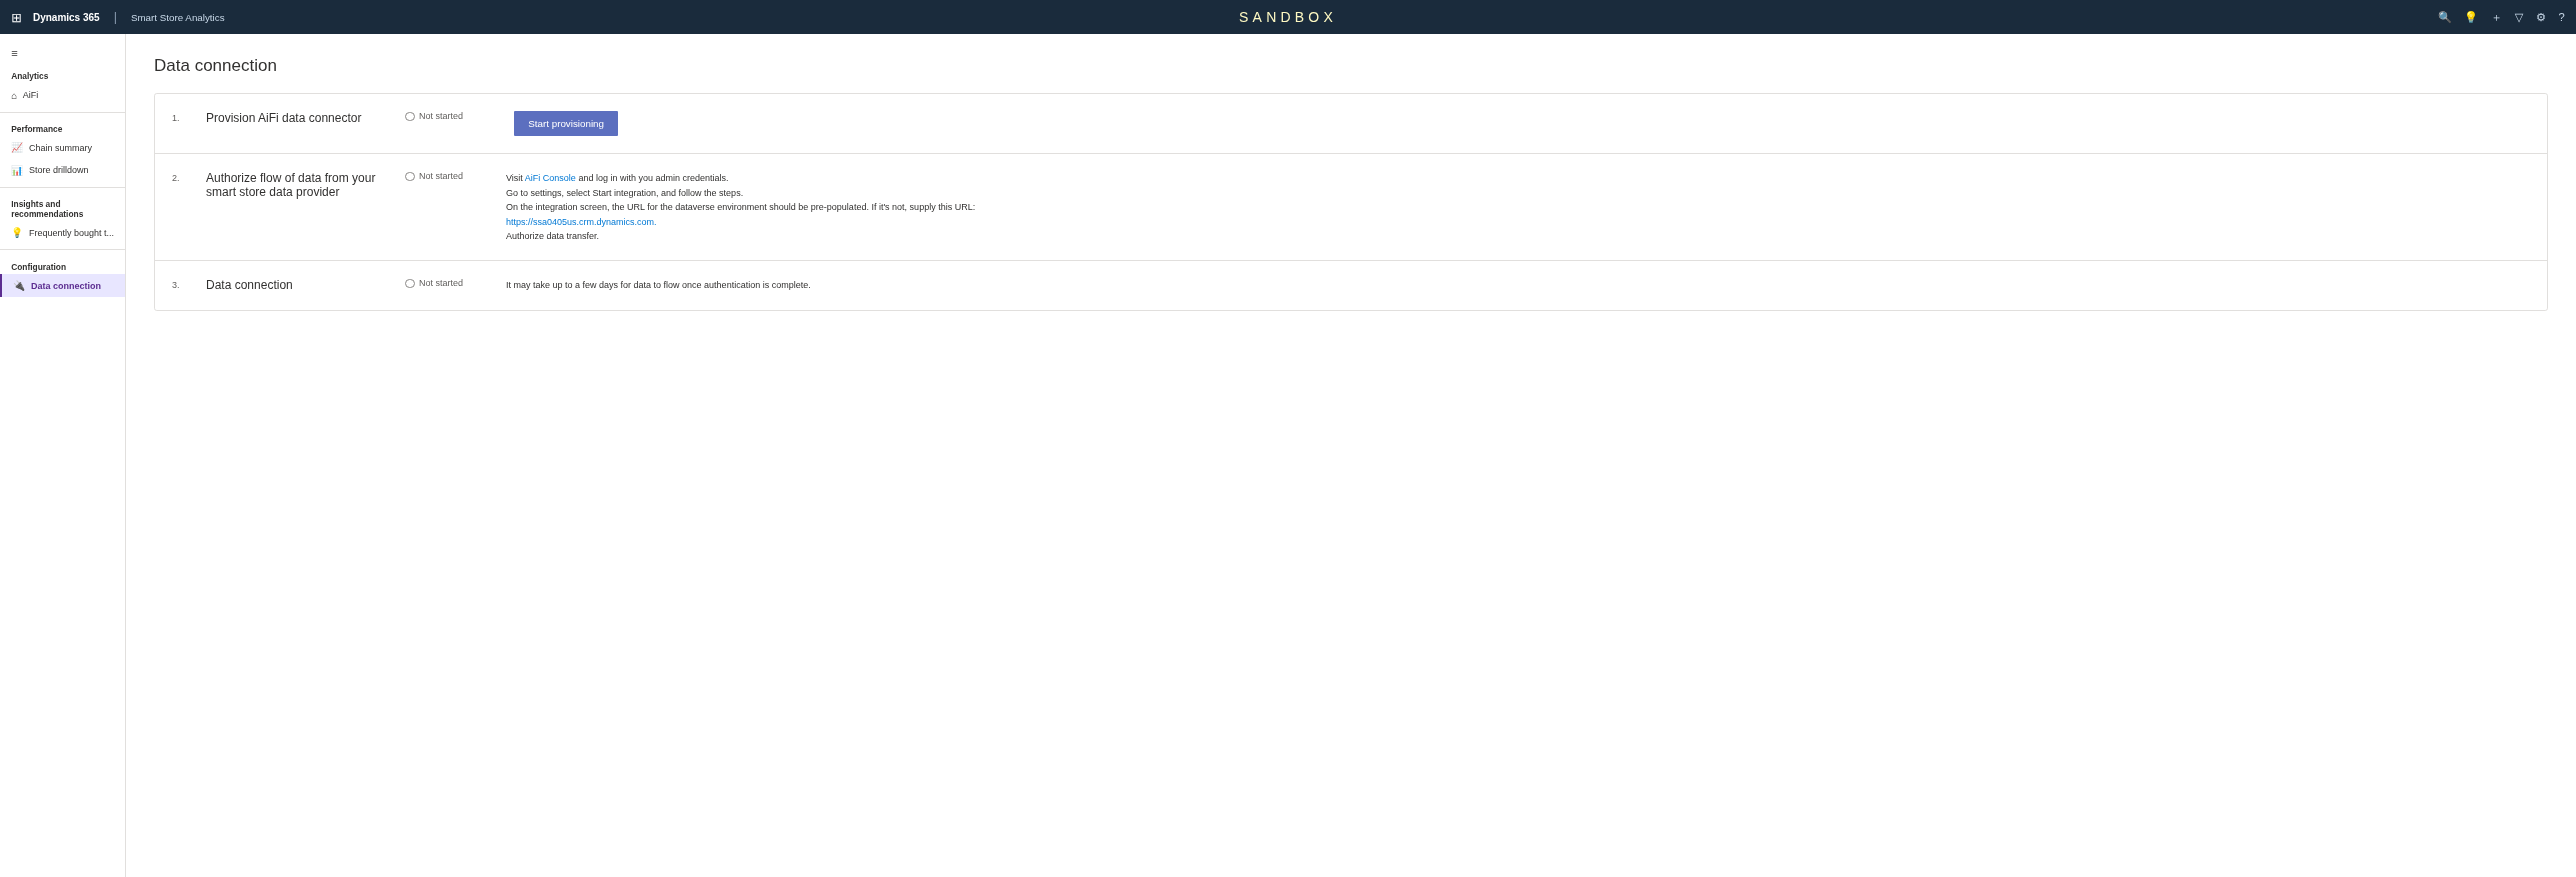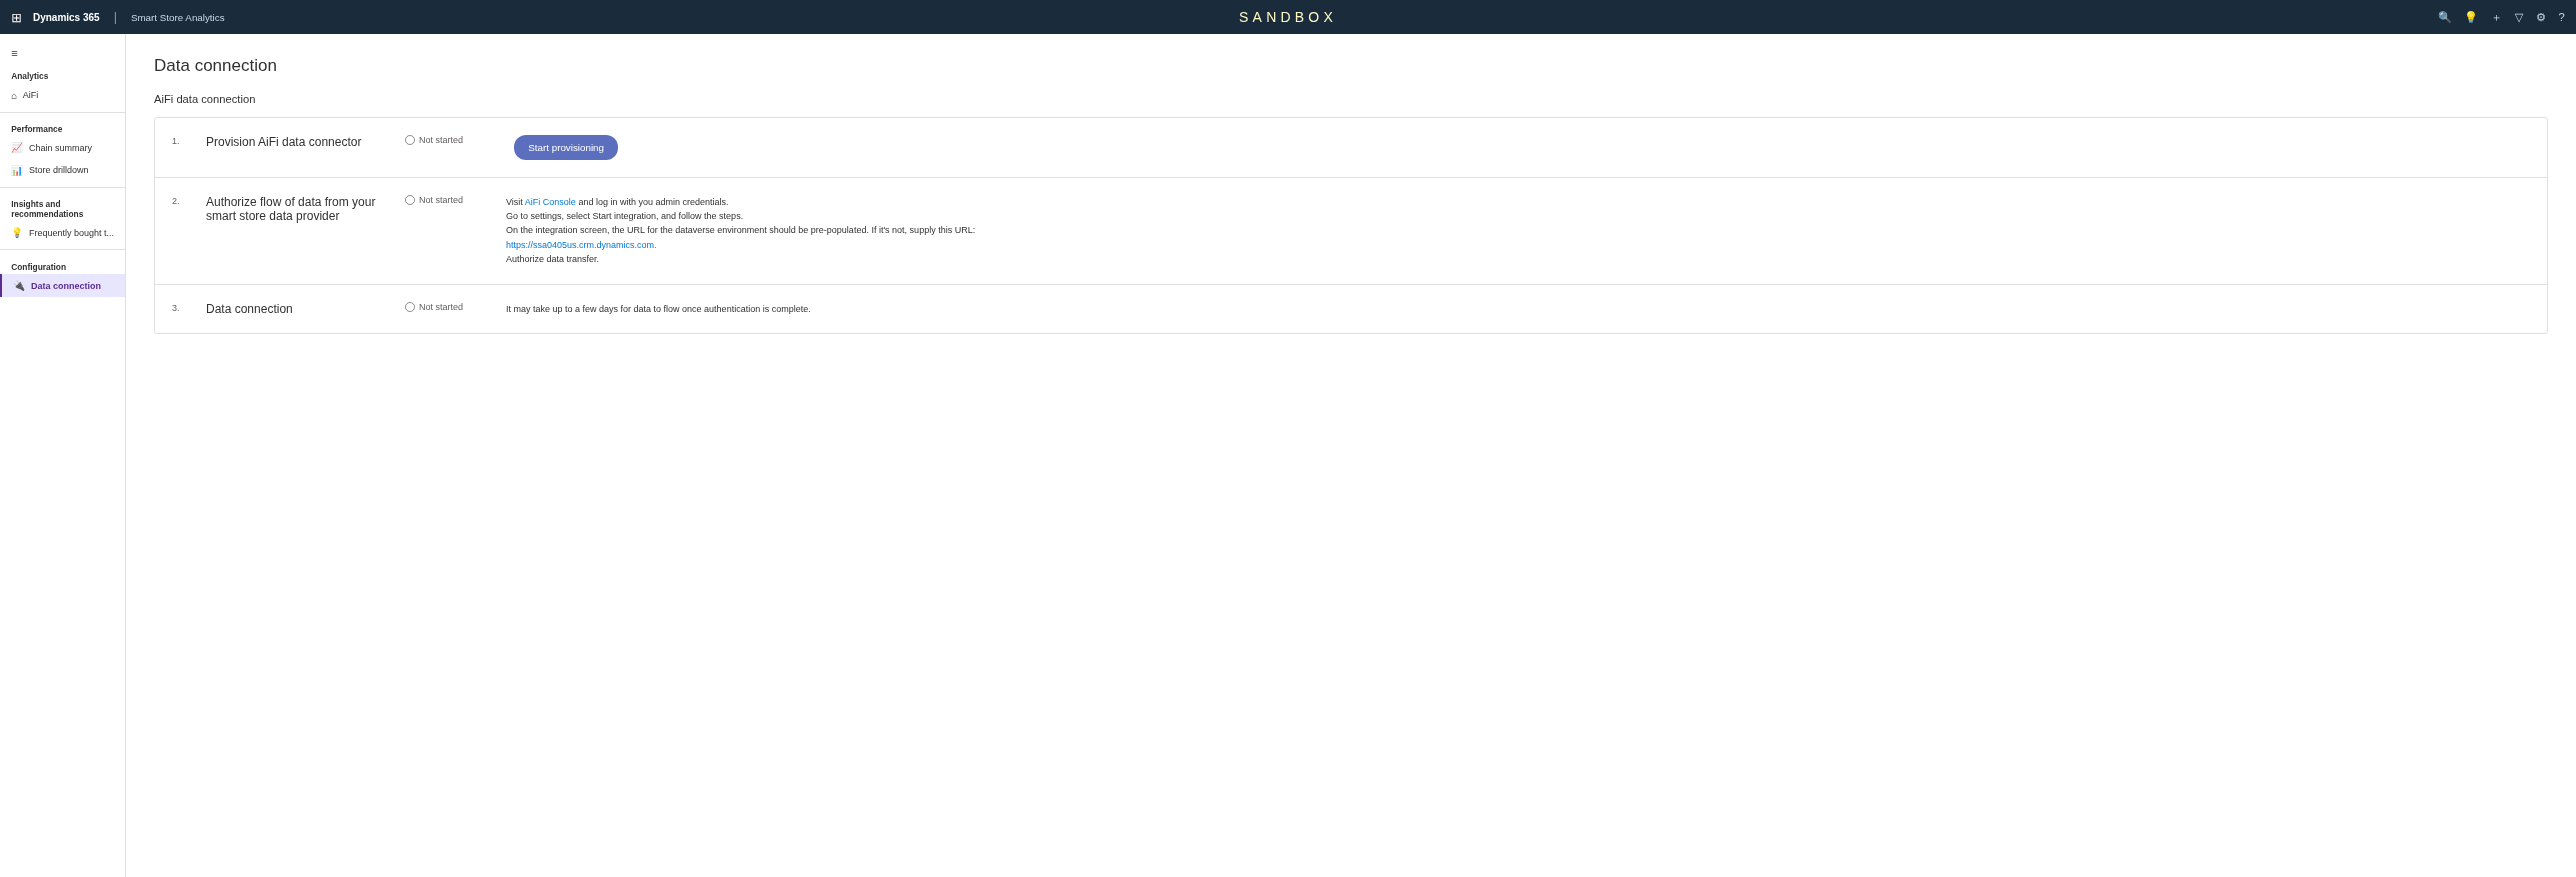--- a/index.html
+++ b/index.html
@@ -200,21 +200,21 @@
       align-items: flex-start;
     }
     .btn-primary {
       background: #5c6fbf;
       color: white;
       border: none;
       padding: 7px 14px;
       font-size: 9.8px;
       font-weight: 400;
       cursor: pointer;
-      border-radius: 12px;
+      border-radius: 1px;
     }
   </style>
 </head>
 <body>
 
 <nav class="topnav">
   <div class="topnav-left">
     <span class="topnav-waffle">⊞</span>
     <span class="topnav-brand">Dynamics 365</span>
     <span class="topnav-separator">|</span>
@@ -266,21 +266,20 @@
 
     <div class="sidebar-section-label">Configuration</div>
     <div class="sidebar-item active">
       <span class="icon">🔌</span>
       <span>Data connection</span>
     </div>
   </aside>
 
   <main class="main">
     <h1 class="page-title">Data connection</h1>
-    <h2 class="section-title">AiFi data connection</h2>
 
     <div class="card">
 
       <div class="step-row">
         <span class="step-number">1.</span>
         <span class="step-label">Provision AiFi data connector</span>
         <div class="step-status">
           <div class="step-status-circle"></div>
           <span>Not started</span>
         </div>

